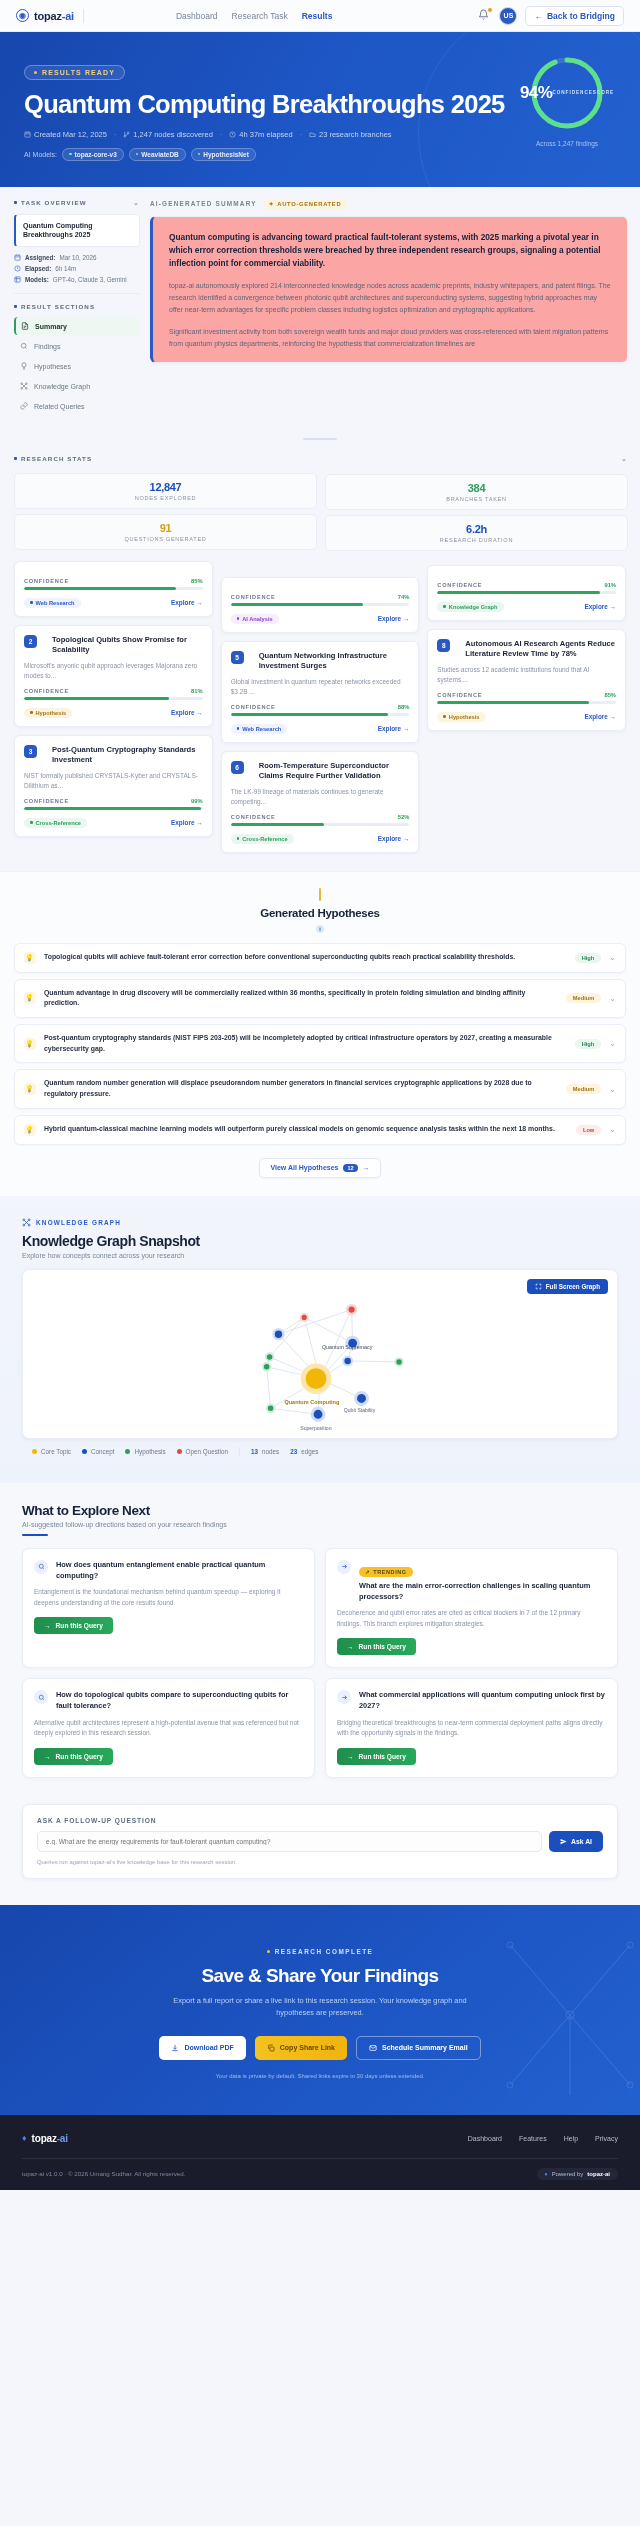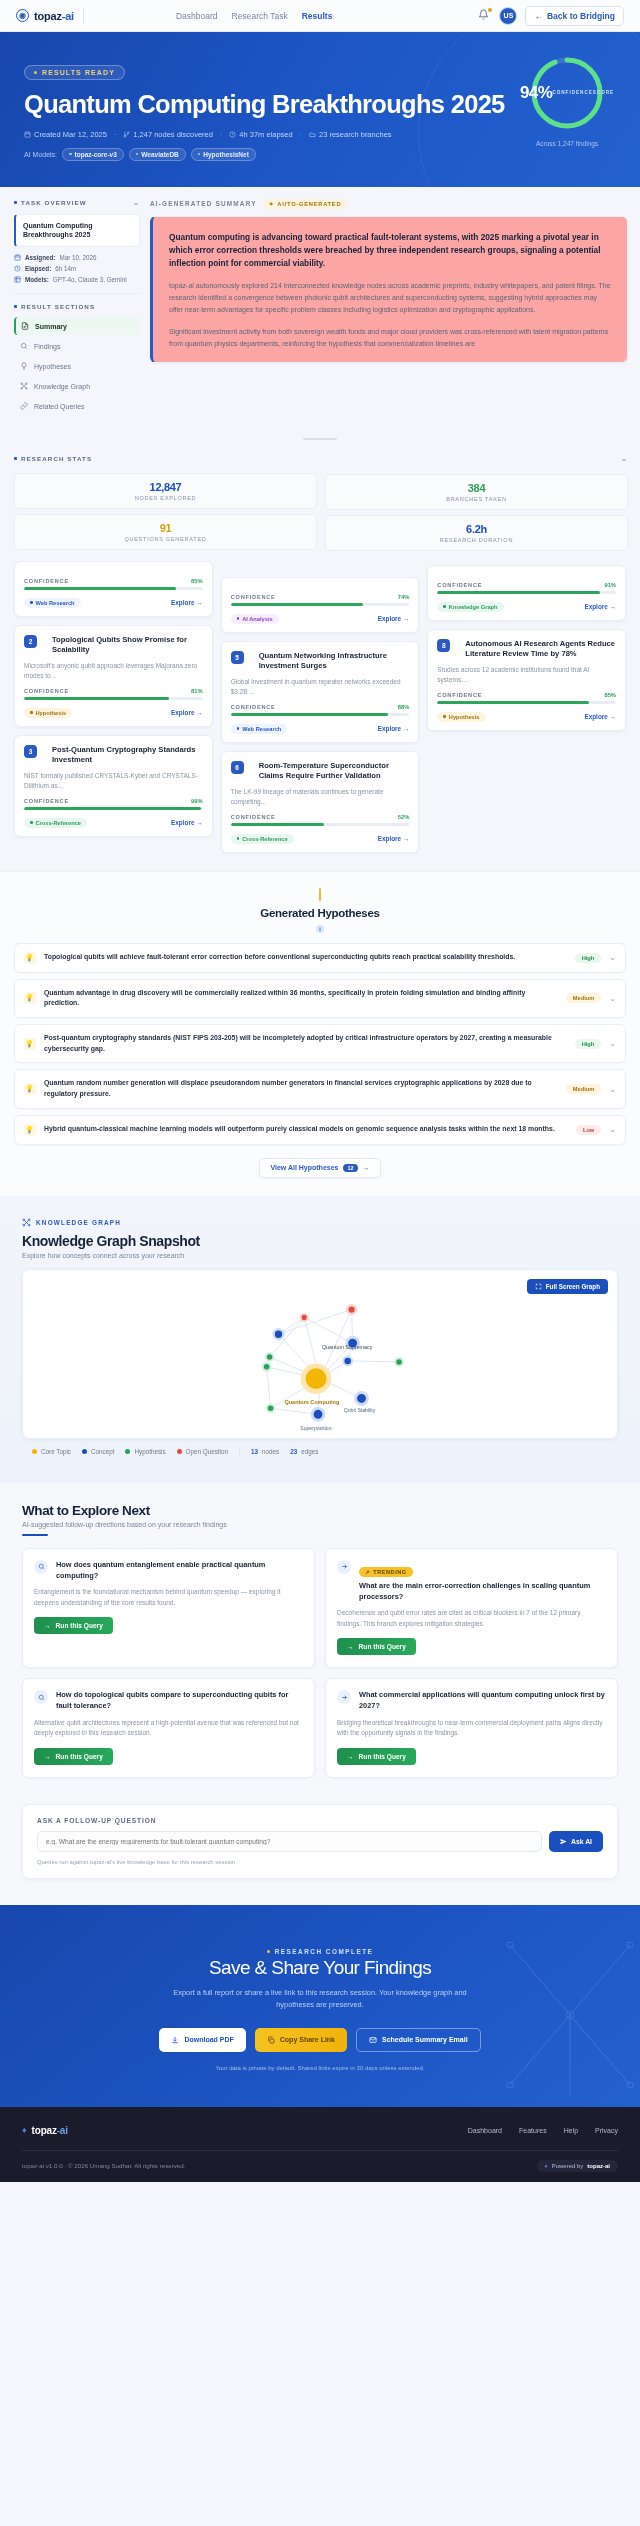--- a/index.html
+++ b/index.html
@@ -243,21 +243,21 @@
   .ask-note { margin-top: 7px; font-size: 5.9px; color: #9aa5ba; }
 
   
   .cta {
     position: relative; background: linear-gradient(140deg,#1747ad 0%,#1d55c4 55%,#2361cf 100%);
     padding: 34px 22px 36px; text-align: center; overflow: hidden;
   }
   .cta-art { position: absolute; right: -10px; top: 30px; opacity: .22; }
   .cta-kicker { display: inline-flex; align-items: center; gap: 5px; font-size: 6.4px; font-weight: bold; letter-spacing: 1.5px; color: #cfe0fa; }
   .cta-kicker .d { width: 3px; height: 3px; border-radius: 50%; background: #f2c14b; }
-  .cta h2 { color: #fff; font-size: 19px; font-weight: normal; letter-spacing: -0.6px; margin-top: 0; }
+  .cta h2 { color: #fff; font-size: 19px; font-weight: bold; letter-spacing: -0.6px; margin-top: 8px; }
   .cta p { color: #bed1f1; font-size: 7.4px; line-height: 1.7; margin: 8px auto 0; max-width: 300px; }
   .cta-btns { display: flex; justify-content: center; gap: 9px; margin-top: 16px; }
   .btn { display: inline-flex; align-items: center; gap: 5px; border-radius: 5px; padding: 7px 12px; font-size: 7px; font-weight: bold; }
   .btn svg { width: 8px; height: 8px; }
   .btn.white { background: #fff; color: #1b4fbd; }
   .btn.gold { background: linear-gradient(90deg,#f5c21f,#f1b30d); color: #5f4605; }
   .btn.ghost { border: 1px solid rgba(255,255,255,0.4); color: #fff; }
   .cta-note { margin-top: 13px; font-size: 6px; color: #a3bbe8; }
 
   

